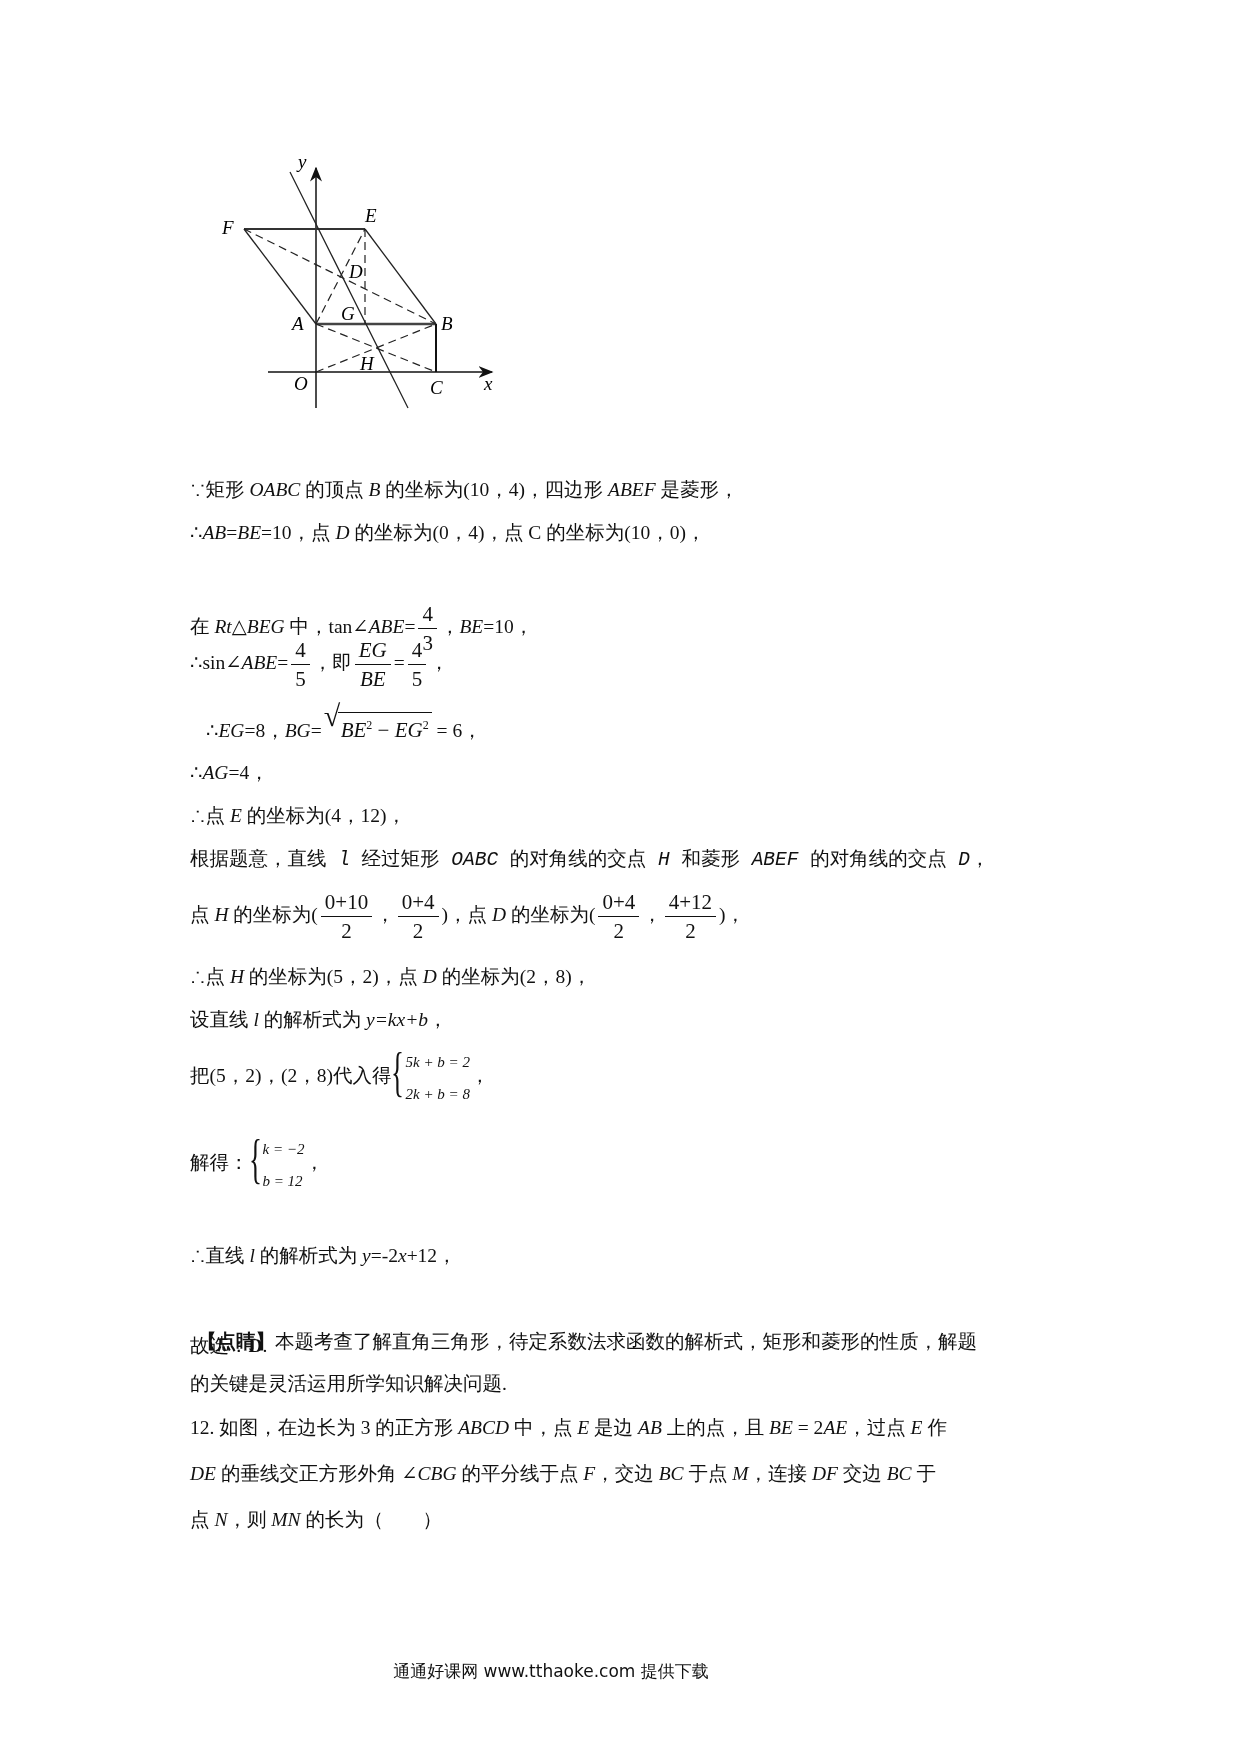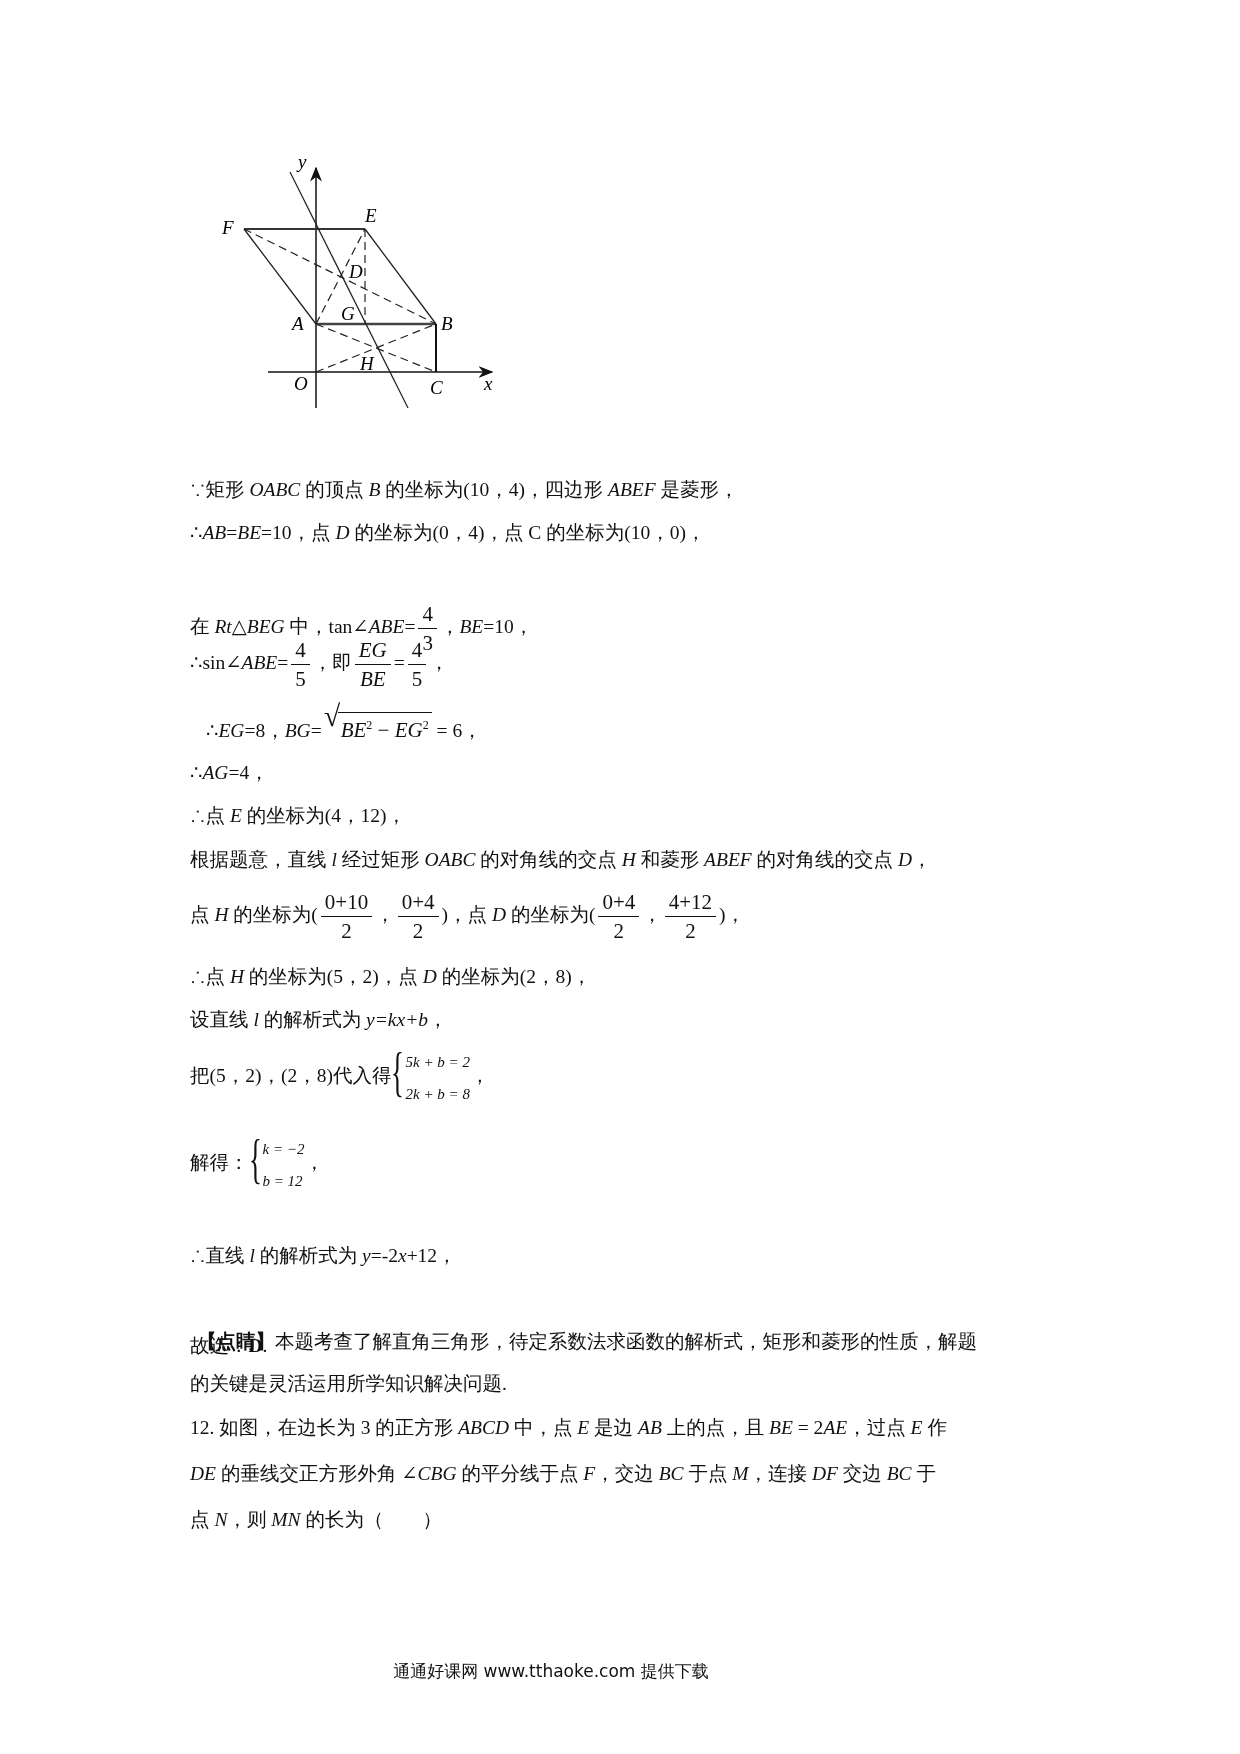--- a/index.html
+++ b/index.html
@@ -85,21 +85,21 @@
 </div>
 
 <div class="line" style="top:761px;">
   <span>∴</span><span class="m">AG</span><span>=4，</span>
 </div>
 
 <div class="line" style="top:804px;">
   <span>∴点 </span><span class="m">E</span><span> 的坐标为(4，12)，</span>
 </div>
 
-<div class="line" style="top:848px;">
+<div class="line" style="top:848px;font-family:Liberation Mono, monospace;">
   <span>根据题意，直线 </span><span class="m">l</span><span> 经过矩形 </span><span class="m">OABC</span><span> 的对角线的交点 </span><span class="m">H</span><span> 和菱形 </span><span class="m">ABEF</span><span> 的对角线的交点 </span><span class="m">D</span><span>，</span>
 </div>
 
 <div class="line" style="top:888px;">
   <span>点 </span><span class="m">H</span><span> 的坐标为(</span><span class="frac"><span class="num">0+10</span><span>2</span></span><span>，</span><span class="frac"><span class="num">0+4</span><span>2</span></span><span>)，点 </span><span class="m">D</span><span> 的坐标为(</span><span class="frac"><span class="num">0+4</span><span>2</span></span><span>，</span><span class="frac"><span class="num">4+12</span><span>2</span></span><span>)，</span>
 </div>
 
 <div class="line" style="top:965px;">
   <span>∴点 </span><span class="m">H</span><span> 的坐标为(5，2)，点 </span><span class="m">D</span><span> 的坐标为(2，8)，</span>
 </div>

